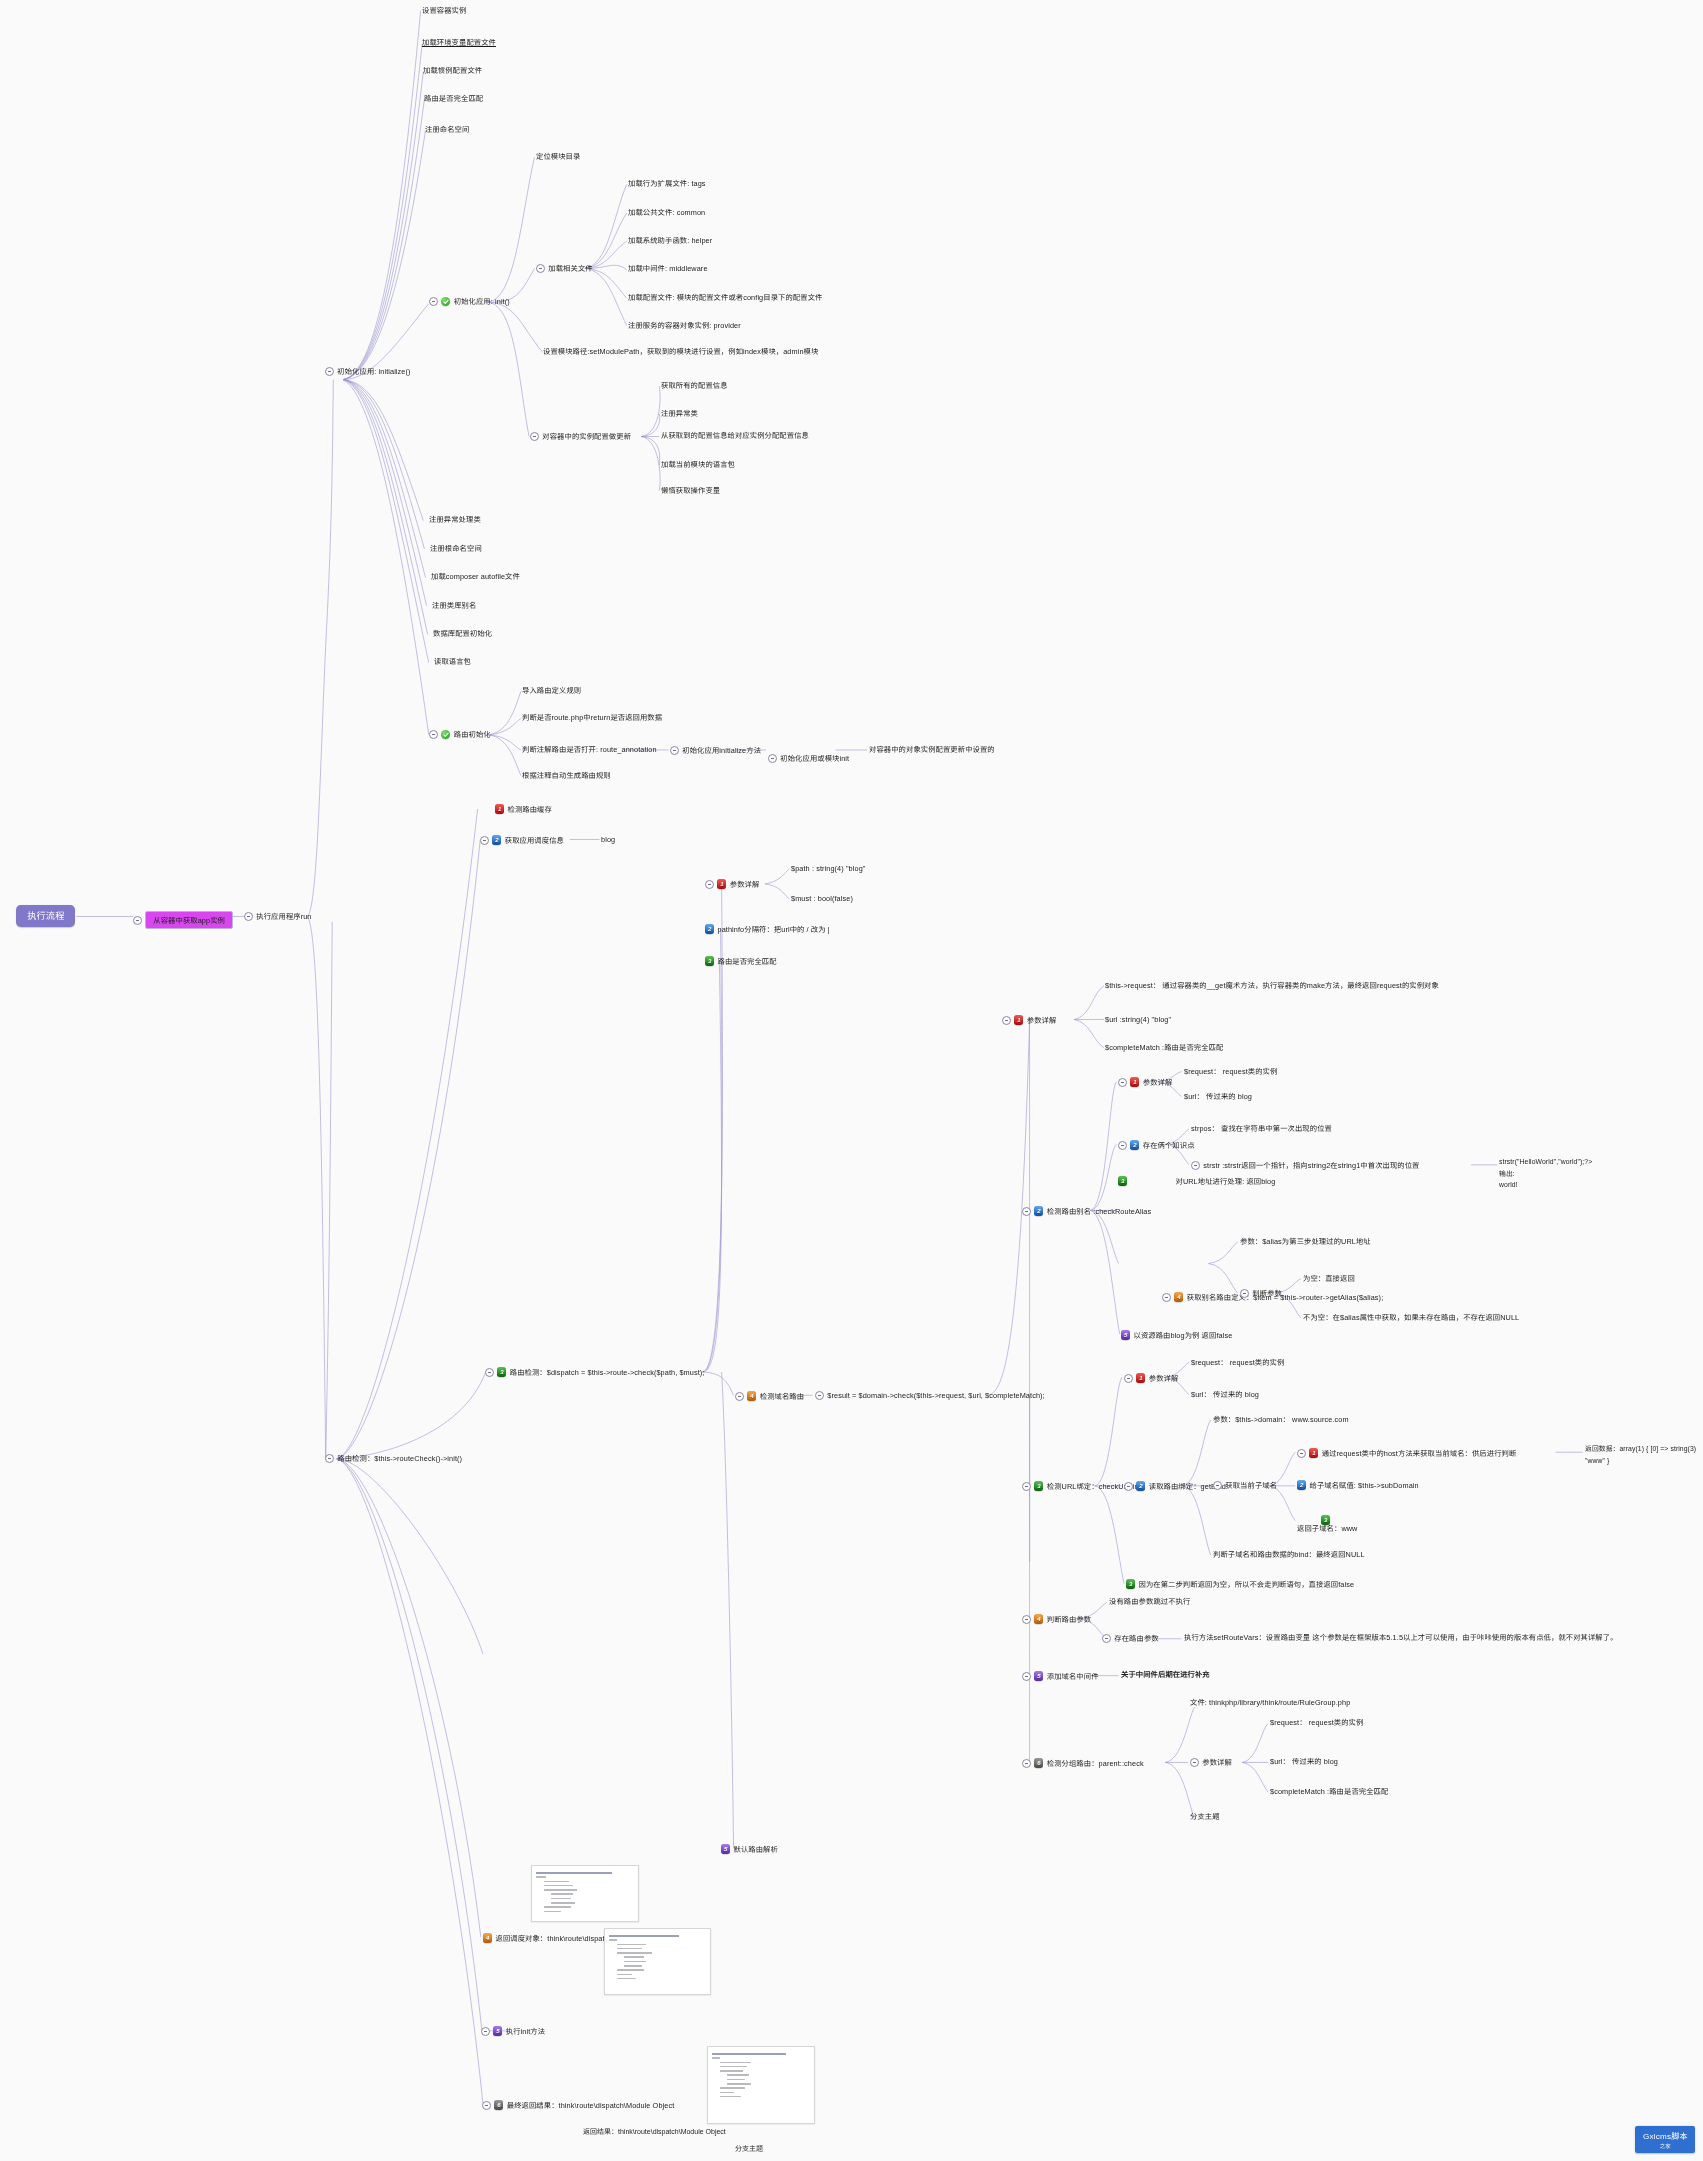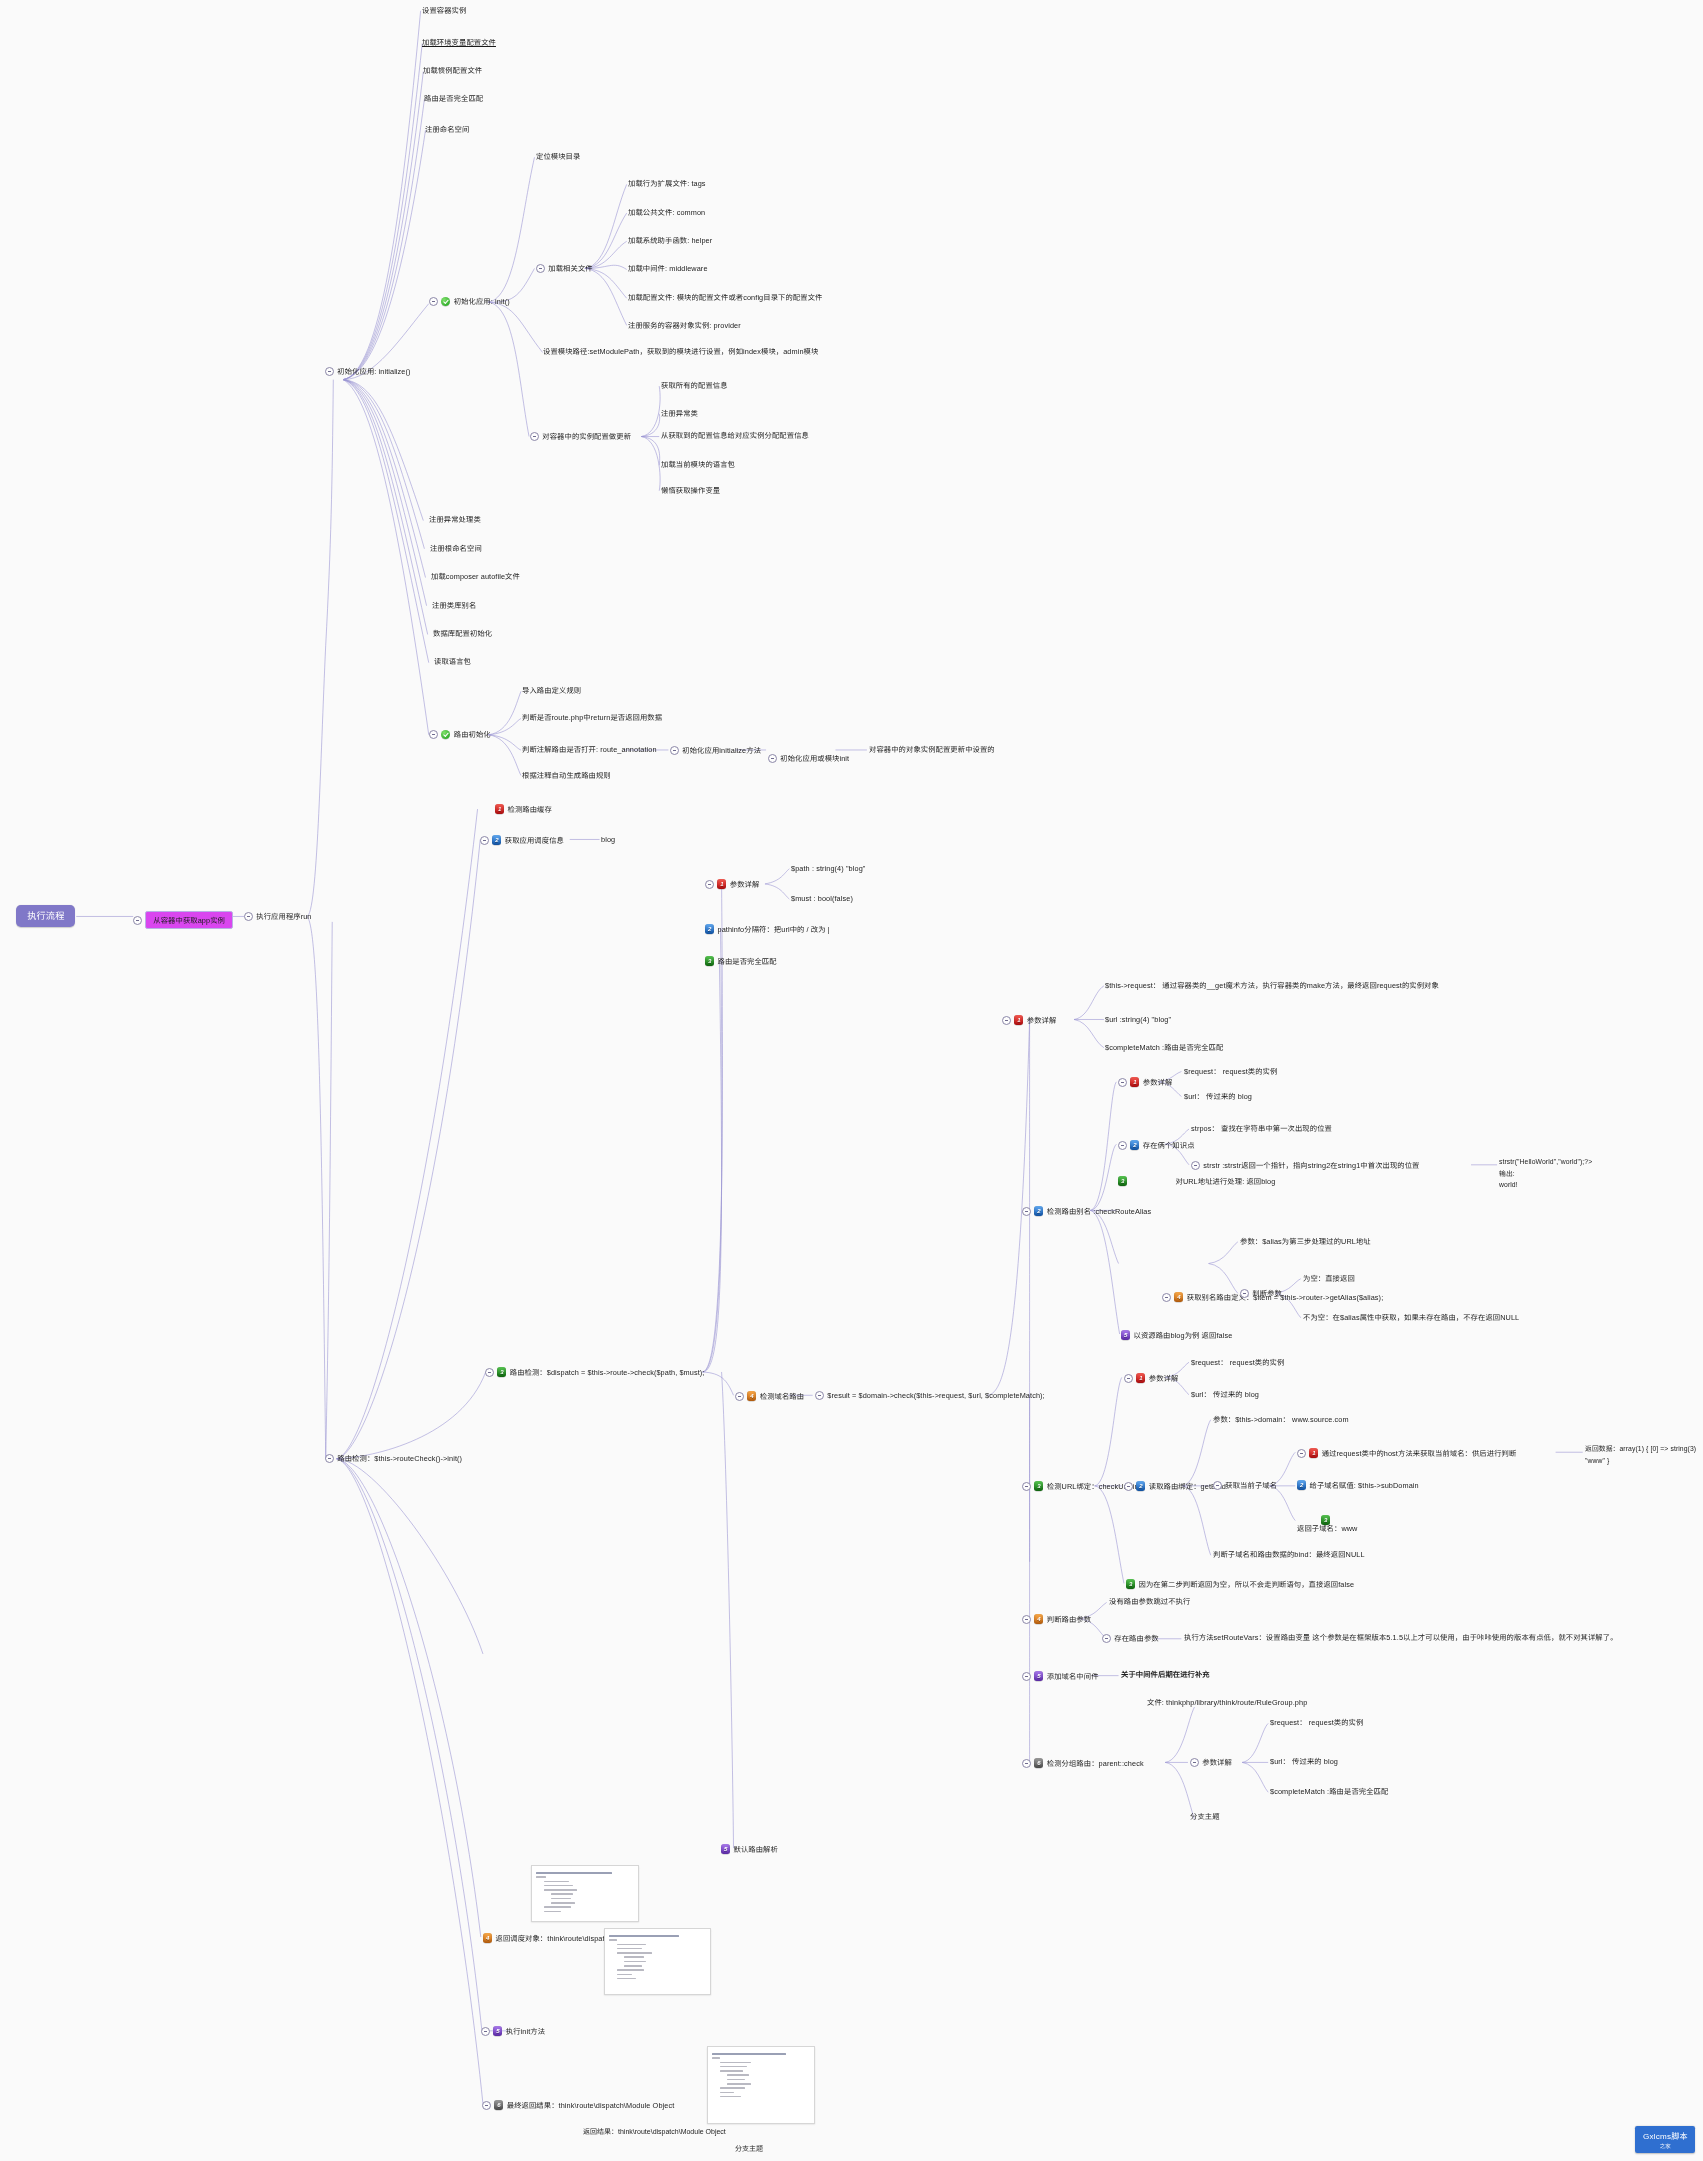--- a/index.html
+++ b/index.html
@@ -627,21 +627,21 @@
     </div>
   <div class="node" style="left:1121px;top:1671px;font-weight:bold;">
     <span class="txt">关于中间件后期在进行补充</span>
     </div>
 
   <div class="node" style="left:1022px;top:1758px;">
     <span class="toggle"></span>
     <span class="badge b6">6</span>
     <span class="txt">检测分组路由：parent::check</span>
     </div>
-  <div class="node" style="left:1147px;top:1699px;">
+  <div class="node" style="left:1190px;top:1699px;">
     <span class="txt">文件: thinkphp/library/think/route/RuleGroup.php</span>
     </div>
   <div class="node" style="left:1190px;top:1758px;">
     <span class="toggle"></span>
     <span class="txt">参数详解</span>
     </div>
   <div class="node" style="left:1270px;top:1719px;">
     <span class="txt">$request： request类的实例</span>
     </div>
   <div class="node" style="left:1270px;top:1758px;">

